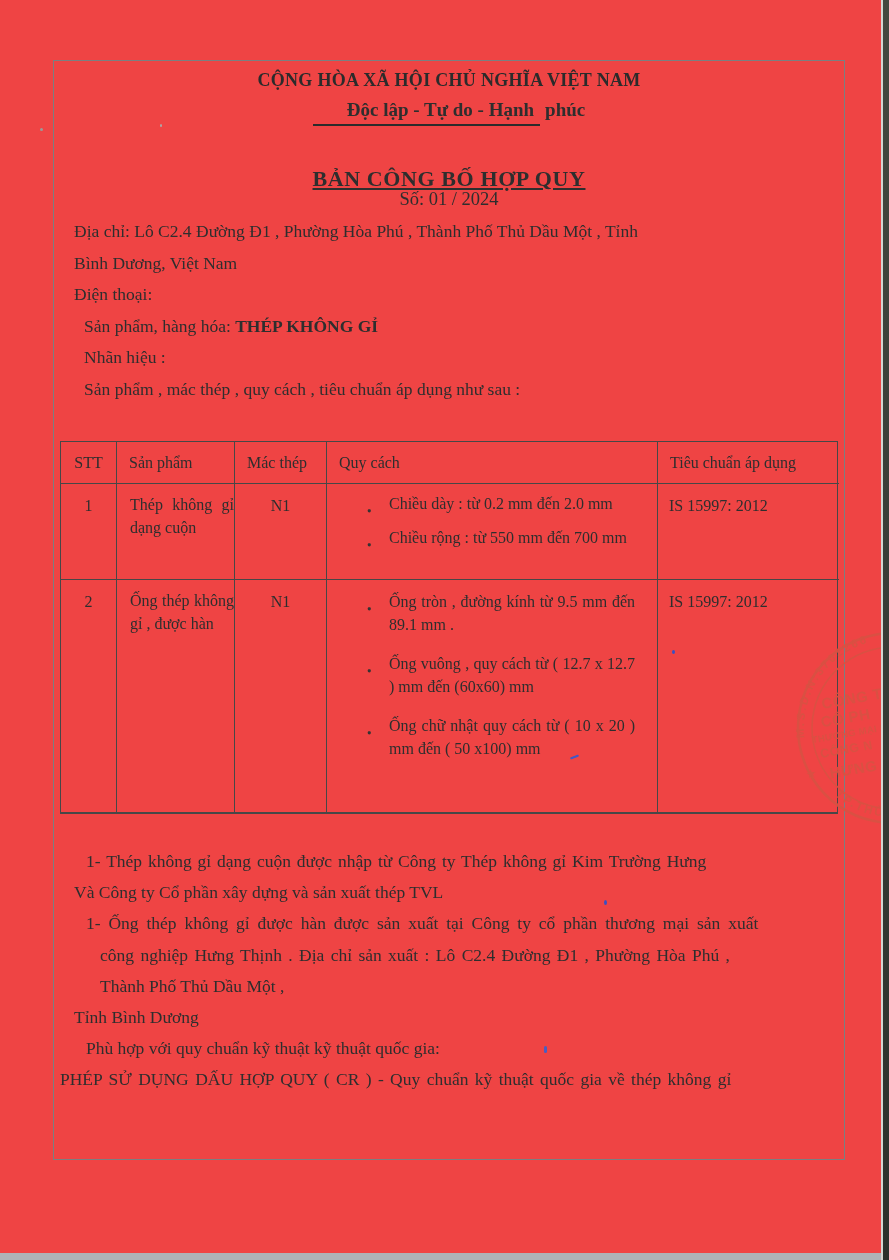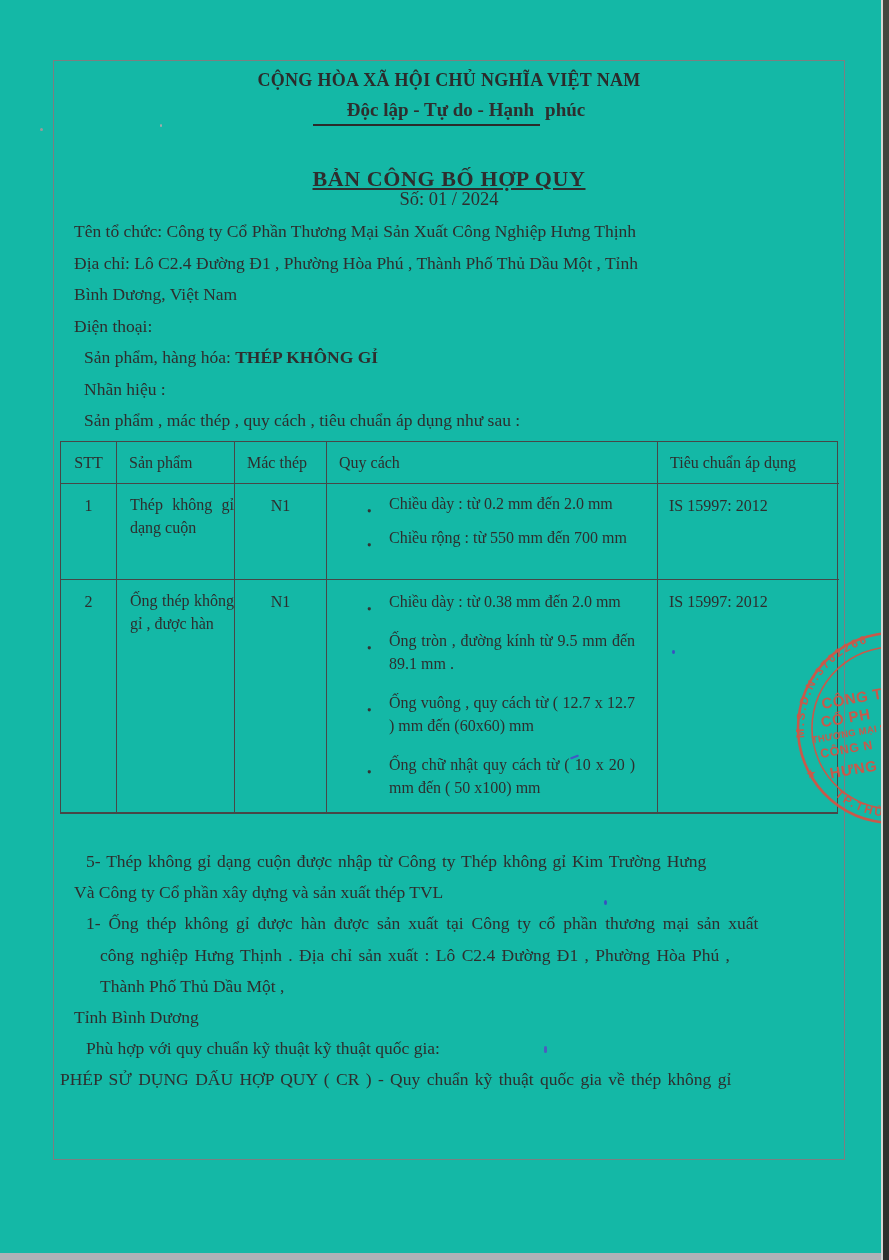--- a/index.html
+++ b/index.html
@@ -1,19 +1,19 @@
 <!DOCTYPE html>
 <html style="--stamp-color: #d85243;"><head>
 <meta charset="utf-8">
 <style>
   * { margin:0; padding:0; box-sizing:border-box; }
   html,body { background:#e8e8e8; }
   .page {
     position:relative; width:889px; height:1260px;
-    background:#14b8a6; overflow:hidden;
+    background:#ef4444; overflow:hidden;
     font-family:"Liberation Serif","DejaVu Serif",serif;
     color:#2e2e2e;
   }
   
   .edge-right {
     position:absolute; right:0; top:0; width:8px; height:1260px;
     background:linear-gradient(180deg,#44483f 0%,#3a3e38 40%,#2c302b 100%);
     border-left:2px solid #d4d6d2; z-index:30;
   }
   .edge-bottom {
@@ -95,21 +95,20 @@
   <div class="frame"></div>
 
   <div class="centered national-title">CỘNG HÒA XÃ HỘI CHỦ NGHĨA VIỆT NAM</div>
   <div class="centered motto">
     <span class="u">Độc lập - Tự do - Hạnh</span><span class="tail">phúc</span>
   </div>
   <div class="centered doc-title">BẢN CÔNG BỐ HỢP QUY</div>
   <div class="centered doc-number">Số: 01 / 2024</div>
 
   <div class="info">
-    <div class="l ind1">Tên tổ chức: Công ty Cổ Phần Thương Mại Sản Xuất Công Nghiệp Hưng Thịnh</div>
     <div class="l ind1">Địa chỉ: Lô C2.4 Đường Đ1 , Phường Hòa Phú , Thành Phố Thủ Dầu Một , Tỉnh</div>
     <div class="l ind1">Bình Dương, Việt Nam</div>
     <div class="l ind1">Điện thoại:</div>
     <div class="l ind2"><span>Sản phẩm, hàng hóa: </span><span class="bold">THÉP KHÔNG GỈ</span></div>
     <div class="l ind2">Nhãn hiệu :</div>
     <div class="l ind2">Sản phẩm , mác thép , quy cách , tiêu chuẩn áp dụng như sau :</div>
   </div>
 
   <div class="tbl">
     <div class="td h-head c">STT</div>
@@ -127,31 +126,30 @@
         <li>Chiều rộng : từ 550 mm đến 700 mm</li>
       </ul>
     </div>
     <div class="td h-r1 cell-std last-col">IS 15997: 2012</div>
 
     <div class="td h-r2 cell-stt last-row">2</div>
     <div class="td h-r2 cell-prod last-row">Ống thép không gỉ , được hàn</div>
     <div class="td h-r2 cell-grade last-row">N1</div>
     <div class="td h-r2 last-row r2">
       <ul class="specs">
-        <li>Chiều dày : từ 0.38 mm đến 2.0 mm</li>
         <li>Ống tròn , đường kính từ 9.5 mm đến 89.1 mm .</li>
         <li>Ống vuông , quy cách từ ( 12.7 x 12.7 ) mm đến (60x60) mm</li>
         <li>Ống chữ nhật quy cách từ ( 10 x 20 ) mm đến ( 50 x100) mm</li>
       </ul>
     </div>
     <div class="td h-r2 cell-std last-col last-row">IS 15997: 2012</div>
   </div>
 
   <div class="notes">
-    <div class="n-l1">5-  Thép không gỉ dạng cuộn được nhập từ Công ty Thép không gỉ Kim Trường Hưng</div>
+    <div class="n-l1">1-  Thép không gỉ dạng cuộn được nhập từ Công ty Thép không gỉ Kim Trường Hưng</div>
     <div class="n-l2">Và Công ty Cổ phần xây dựng và sản xuất thép TVL</div>
     <div class="n-l3">1-  Ống thép không gỉ được hàn được sản xuất tại Công ty cổ phần thương mại sản xuất</div>
     <div class="n-l4">công nghiệp Hưng Thịnh . Địa chỉ sản xuất : Lô C2.4 Đường Đ1 , Phường Hòa Phú ,</div>
     <div class="n-l5">Thành Phố Thủ Dầu Một ,</div>
     <div class="n-l6">Tỉnh Bình Dương</div>
     <div class="n-l7">Phù hợp với quy chuẩn kỹ thuật kỹ thuật quốc gia:</div>
     <div class="n-l9">PHÉP SỬ DỤNG DẤU HỢP QUY ( CR ) -  Quy chuẩn kỹ thuật quốc gia về thép không gỉ</div>
   </div>
 
   <svg class="stamp" viewBox="0 0 230 230" width="230" height="230">

